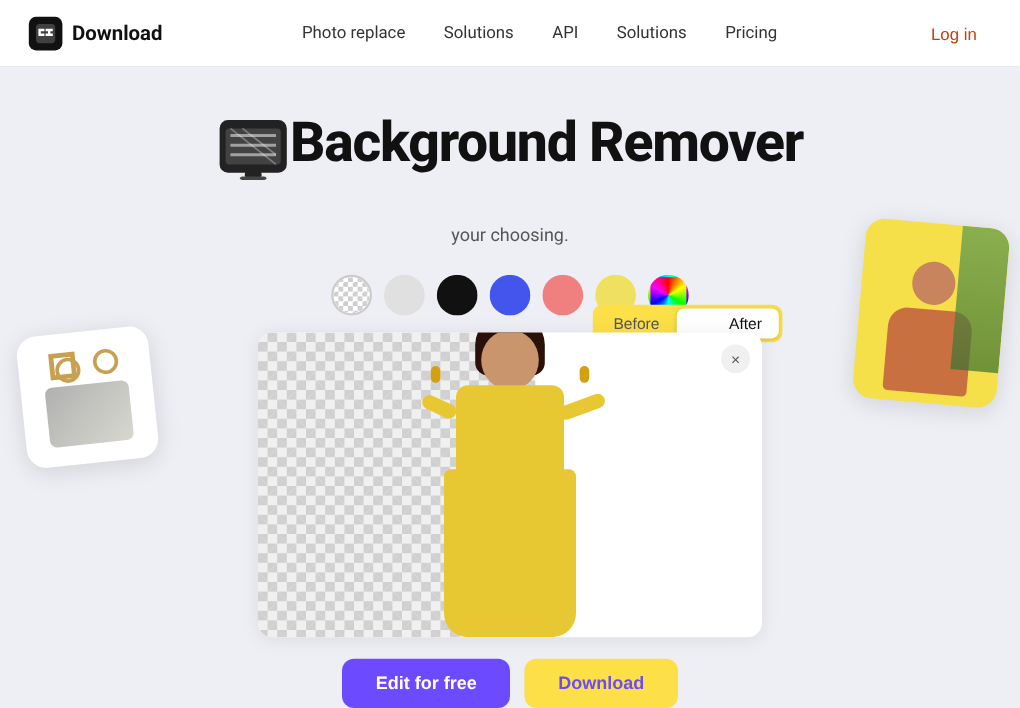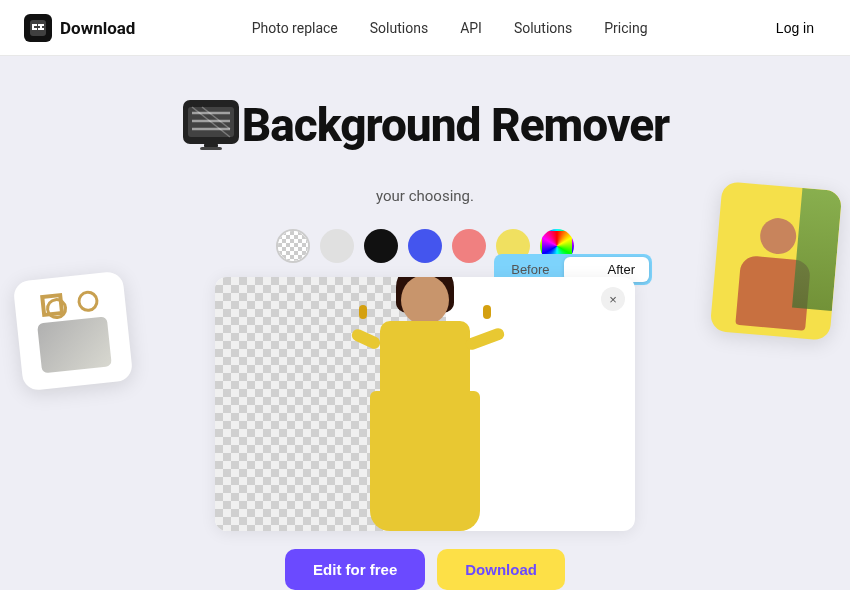--- a/index.html
+++ b/index.html
@@ -54,21 +54,21 @@
       cursor: pointer;
       text-decoration: none;
     }
     .nav-actions {
       display: flex;
       gap: 12px;
       align-items: center;
     }
     .btn-login {
       font-size: 14px;
-      color: #000000;
+      color: #c2410c;
       background: none;
       border: none;
       cursor: pointer;
       padding: 6px 12px;
       font-weight: 500;
     }
     .btn-start {
       font-size: 14px;
       color: #fff;
       background: #111;
@@ -86,21 +86,21 @@
       flex-direction: column;
       align-items: center;
       padding-top: 36px;
       height: calc(590px - 56px);
       background: #eeeef5;
     }
 
     
     .hero-title {
       display: flex;
-      align-items: flex-end;
+      align-items: flex-start;
       gap: 1px;
       margin-bottom: 10px;
     }
     .hero-icon {
       width: 60px;
       height: 60px;
       display: flex;
       align-items: center;
       justify-content: center;
     }
@@ -151,21 +151,21 @@
         linear-gradient(-45deg, #ccc 25%, transparent 25%) 0 4px,
         linear-gradient(45deg, transparent 75%, #ccc 75%) 4px -4px,
         linear-gradient(-45deg, transparent 75%, #ccc 75%) -4px 0;
       background-size: 8px 8px;
       background-color: #fff;
     }
 
     
     .before-after {
       display: flex;
-      background: #7dd3fc;
+      background: #fde047;
       border-radius: 8px;
       padding: 3px;
       position: absolute;
       right: 198px;
       top: 198px;
       justify-content: center;
     }
     .ba-btn {
       padding: 5px 14px;
       font-size: 13px;

